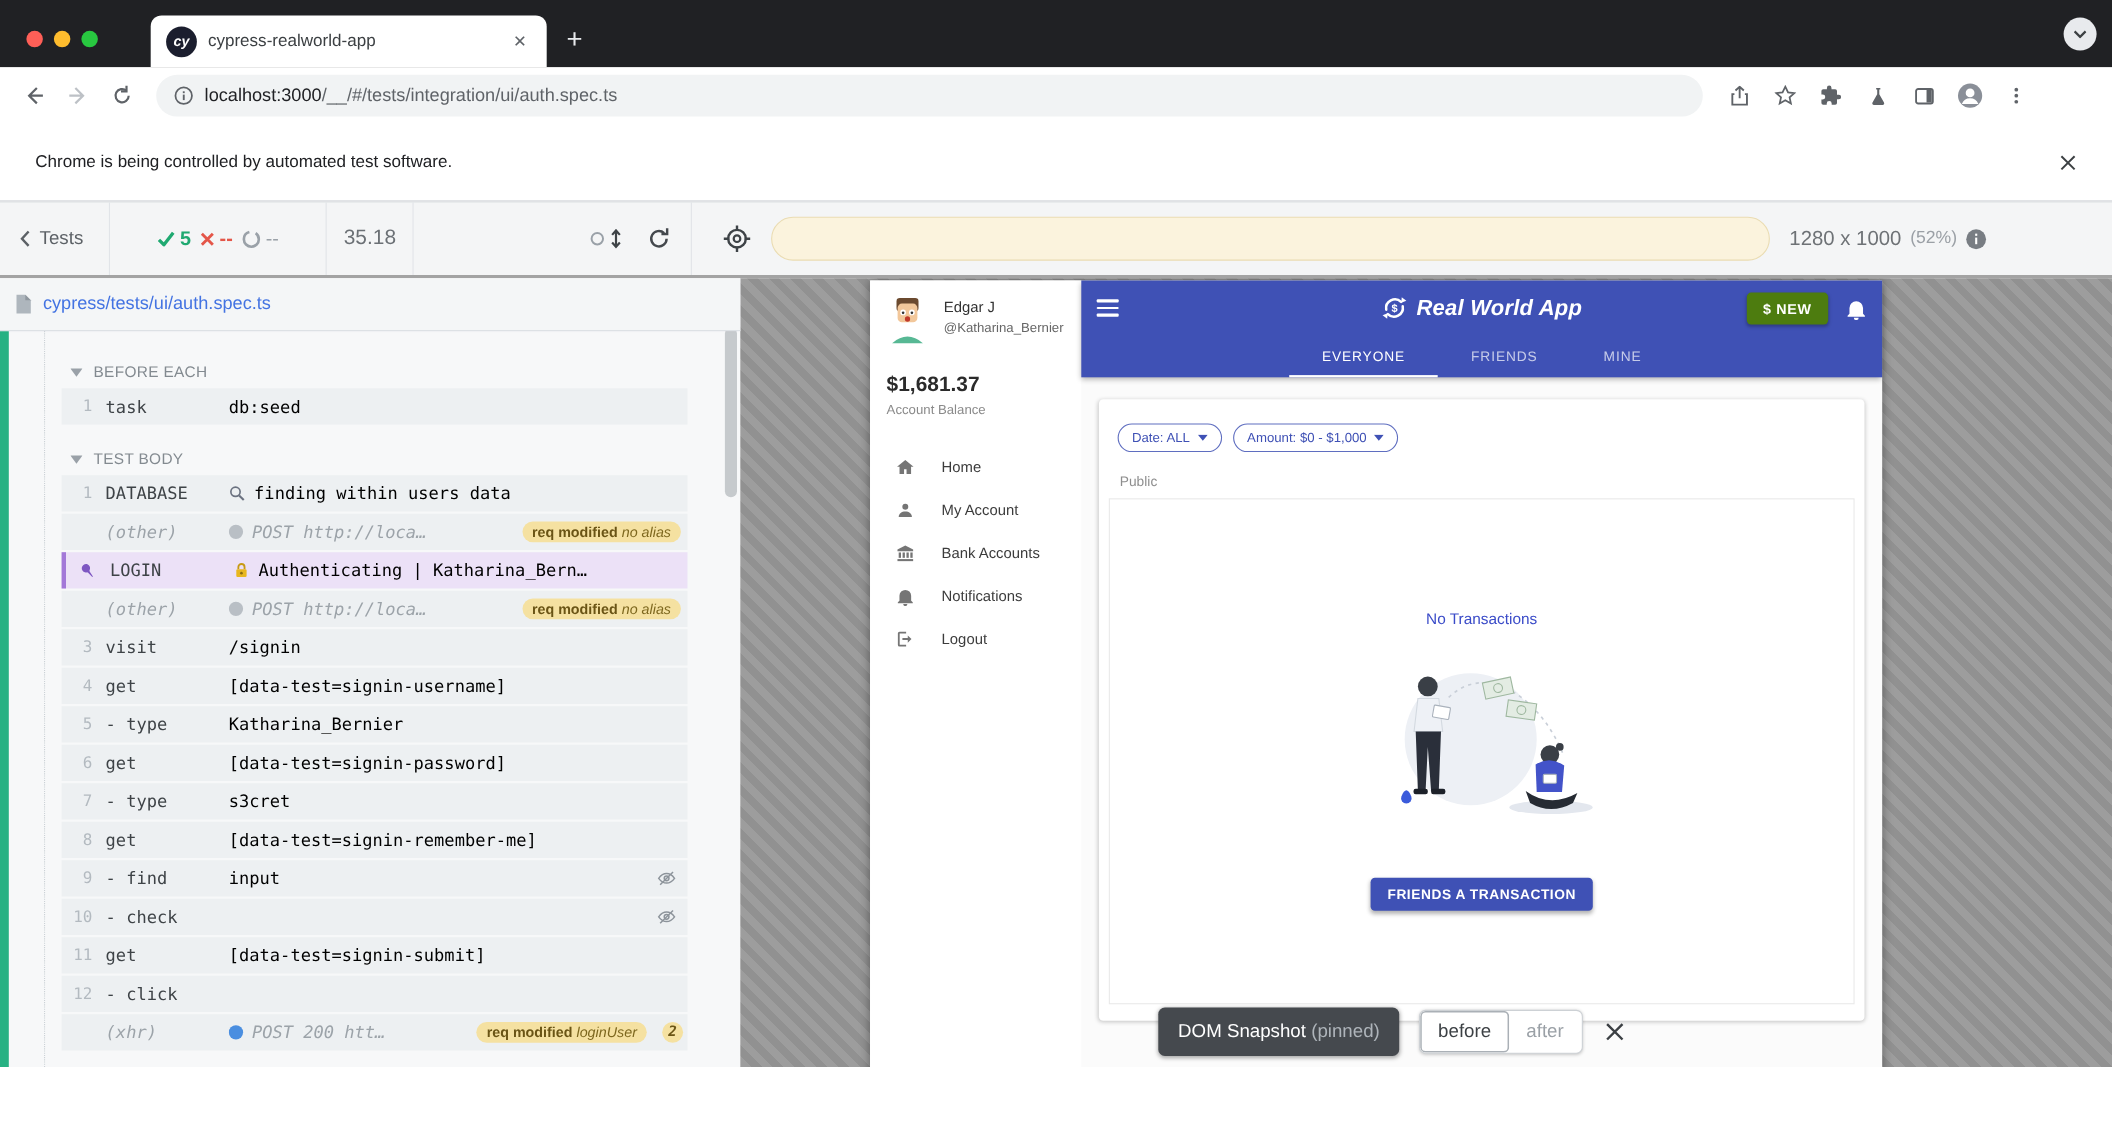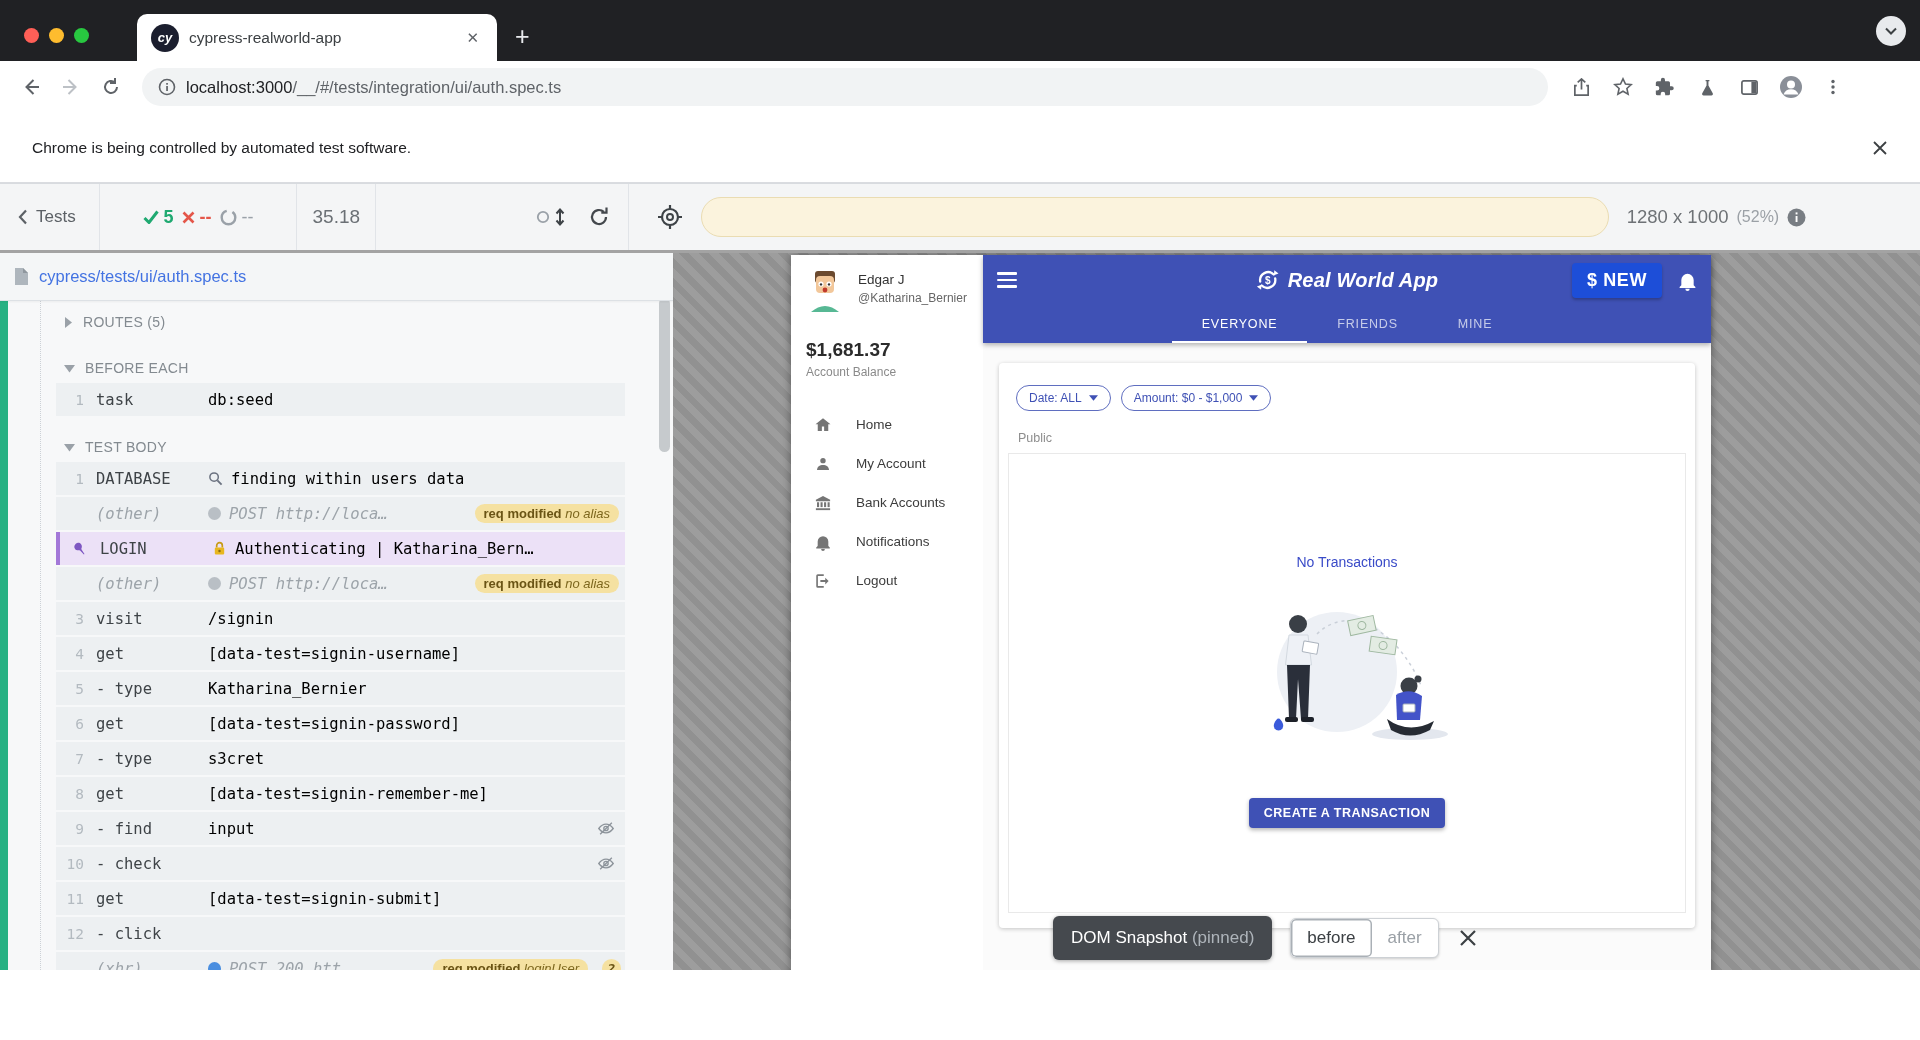--- a/index.html
+++ b/index.html
@@ -98,21 +98,21 @@
   .nav-item { display:flex; align-items:center; gap:24px; height:39px; padding-left:8px; }
   .nav-item span.lbl { font-size:13.5px; color:#3c3c3c; }
   .app-col { flex:1; display:flex; flex-direction:column; min-width:0; }
   .appbar { height:88px; background:#3f51b5; color:#fff; box-shadow:0 2px 5px rgba(0,0,0,.3); position:relative; z-index:2;}
   .appbar-row1 { height:50px; display:flex; align-items:center; padding:0 14px; position:relative; }
   .burger { width:20px; display:flex; flex-direction:column; gap:4px; }
   .burger i { height:2.5px; background:#fff; border-radius:1px; }
   .logo { position:absolute; left:50%; transform:translateX(-50%); display:flex; align-items:center; gap:8px; }
   .logo-text { font-size:20px; font-weight:bold; font-style:italic; letter-spacing:.2px; }
   .appbar-right { margin-left:auto; display:flex; align-items:center; gap:16px; }
-  .new-btn { background:#1d4ed8; color:#fff; font-size:18px; font-weight:bold; letter-spacing:.6px;
+  .new-btn { background:#4d7c0f; color:#fff; font-size:13px; font-weight:bold; letter-spacing:.6px;
     border:none; border-radius:4px; padding:7px 15px; box-shadow:0 2px 3px rgba(0,0,0,.25); }
   .tabs { height:38px; display:flex; justify-content:center; }
   .tab-item { padding:0 30px; display:flex; align-items:center; font-size:12.5px; letter-spacing:.8px;
     color:rgba(255,255,255,.7); position:relative; }
   .tab-item.active { color:#fff; }
   .tab-item.active::after { content:""; position:absolute; left:0; right:0; bottom:0; height:2px; background:#fff; }
   .app-main { flex:1; background:#fbfbfb; padding:20px 16px 12px; }
   .tx-card { background:#fff; border-radius:4px; box-shadow:0 1px 4px rgba(0,0,0,.22); height:565px; padding:12px 9px; }
   .filters { display:flex; gap:10px; margin:10px 0 0 8px; }
   .f-pill { display:flex; align-items:center; gap:7px; border:1px solid #5f6ec0; border-radius:15px;
@@ -299,26 +299,20 @@
         <svg width="15" height="19" viewBox="0 0 15 19">
             <path d="M1 1 h8 l5 5 v12 H1z" fill="#aeb6bd"></path>
             <path d="M9 1 l5 5 h-5z" fill="#8f979e"></path>
           </svg>
         <a class="spec-link">cypress/tests/ui/auth.spec.ts</a>
       </div>
       <div class="cmd-log">
         <div class="green-bar"></div>
         <div class="dotline"></div>
         <div id="log-rows">
-            <div class="log-section">
-              <svg width="9" height="11" viewBox="0 0 9 11">
-                <path d="M1 0 l7 5.5 L1 11z" fill="#9aa1a8"></path>
-              </svg>
-              <span>ROUTES (5)</span>
-            </div>
             <div class="log-section gap">
               <svg width="11" height="9" viewBox="0 0 11 9">
                 <path d="M0 1 h11 L5.5 8.5z" fill="#9aa1a8"></path>
               </svg>
               <span>BEFORE EACH</span>
             </div>
             <div class="cmd-row">
               <span class="c-num">1</span>
               <span class="c-name">task</span>
               <span class="c-msg">
@@ -600,21 +594,21 @@
                   <rect x="88" y="133" width="13" height="5" rx="2" fill="#1d2129"></rect>
                     <rect x="104" y="133" width="13" height="5" rx="2" fill="#1d2129"></rect>
                   <path d="M77 140 q4.5-11 9 0 a4.8 4.8 0 1 1-9 0z" fill="#3b5bdb"></path>
                   <ellipse cx="213" cy="150" rx="38" ry="6" fill="#e3e7ee"></ellipse>
                   <circle cx="212" cy="102" r="8.5" fill="#3a3f46"></circle>
                     <circle cx="221" cy="95" r="3.5" fill="#3a3f46"></circle>
                   <path d="M199 111 q13-8 26 1 l-2 24 h-23z" fill="#4353c9"></path>
                   <rect x="206" y="120" width="12" height="8" rx="1" fill="#fff" stroke="#aab2bc"></rect>
                   <path d="M190 135 q22 16 47 2 l-4 9 q-20 11-39 0z" fill="#262b33"></path>
                 </svg>
-                <button class="create-btn">CREATE A TRANSACTION</button>
+                <button class="create-btn">FRIENDS A TRANSACTION</button>
               </div>
             </div>
           </div>
         </div>
       </div>
 
       <div class="snap">
         <div class="snap-pill"><span style="color:#fff">DOM Snapshot</span><span> (pinned)</span></div>
         <div class="snap-toggle">
           <div class="seg before">before</div>

